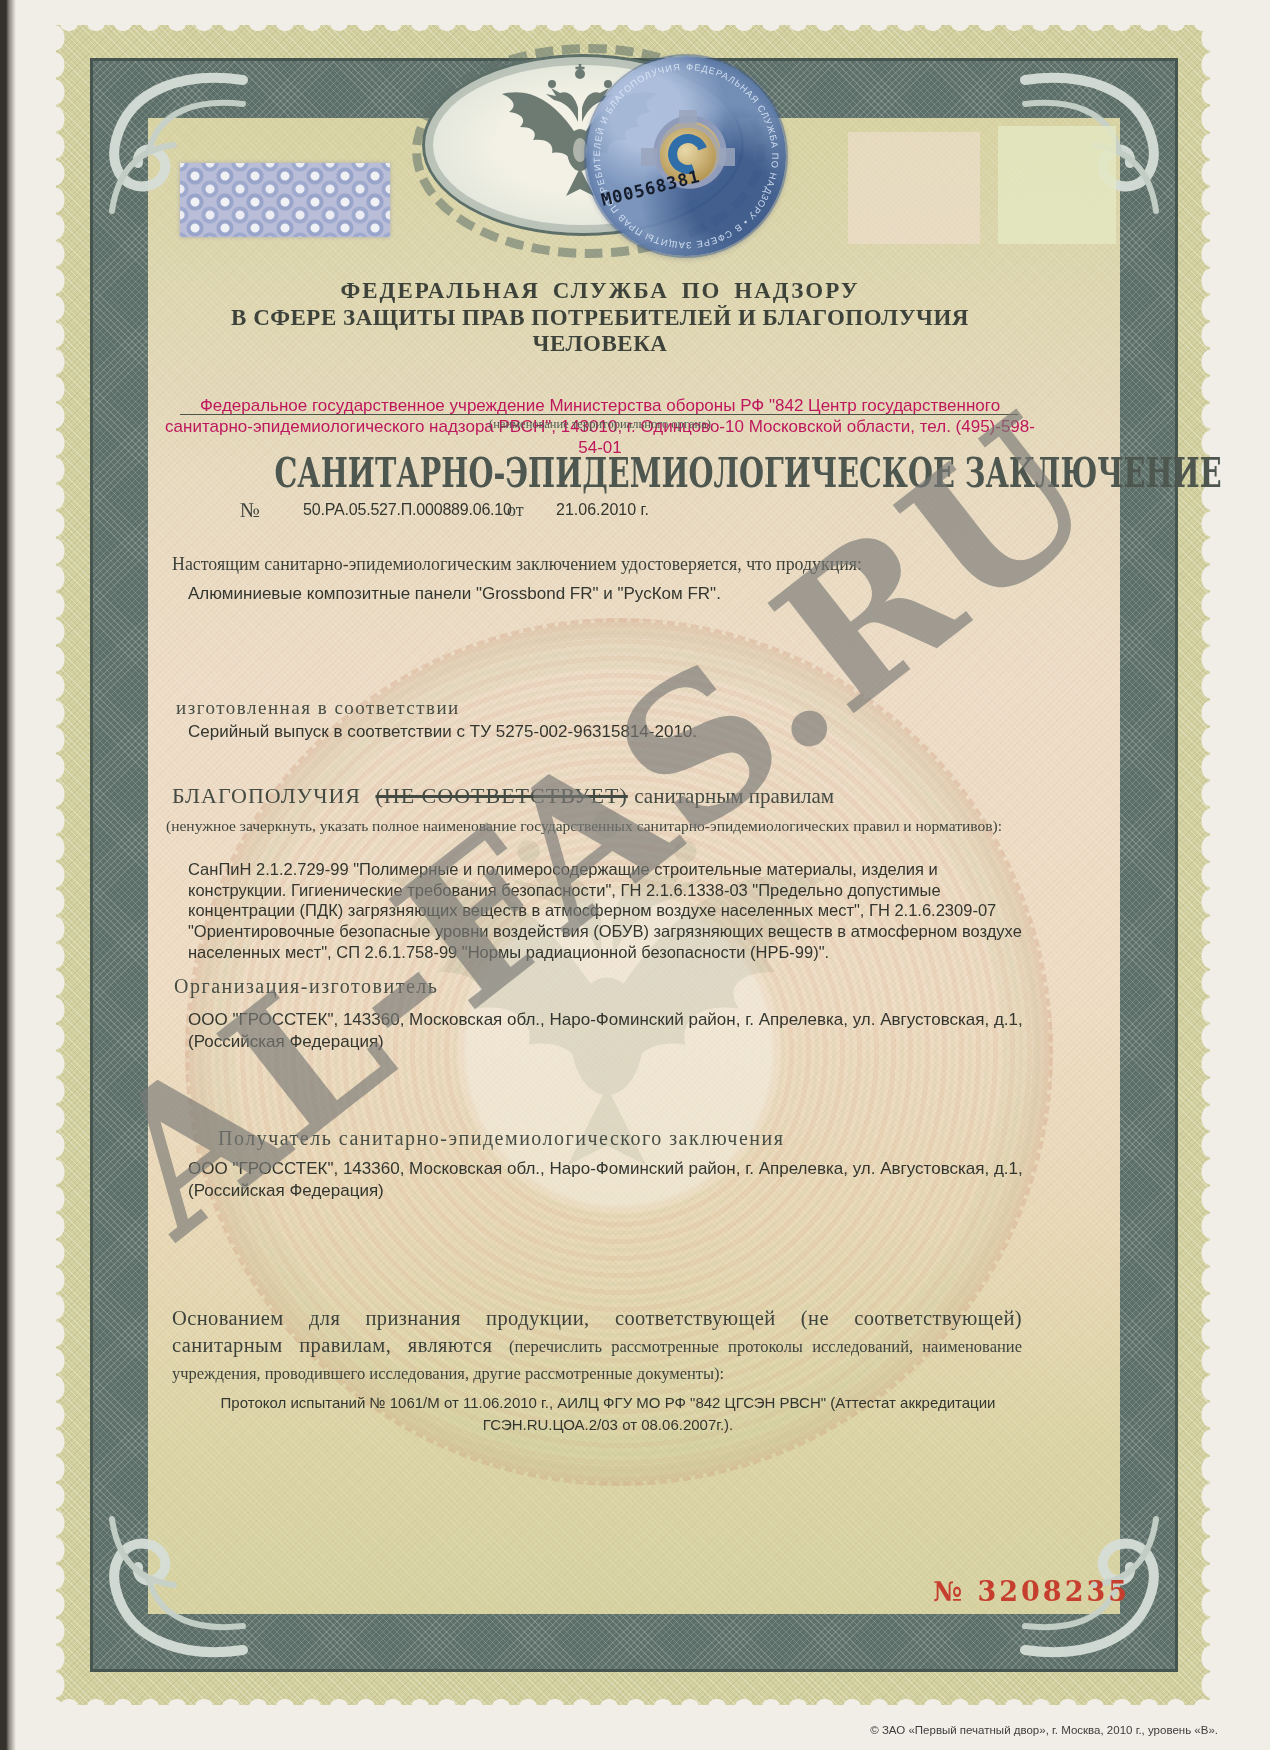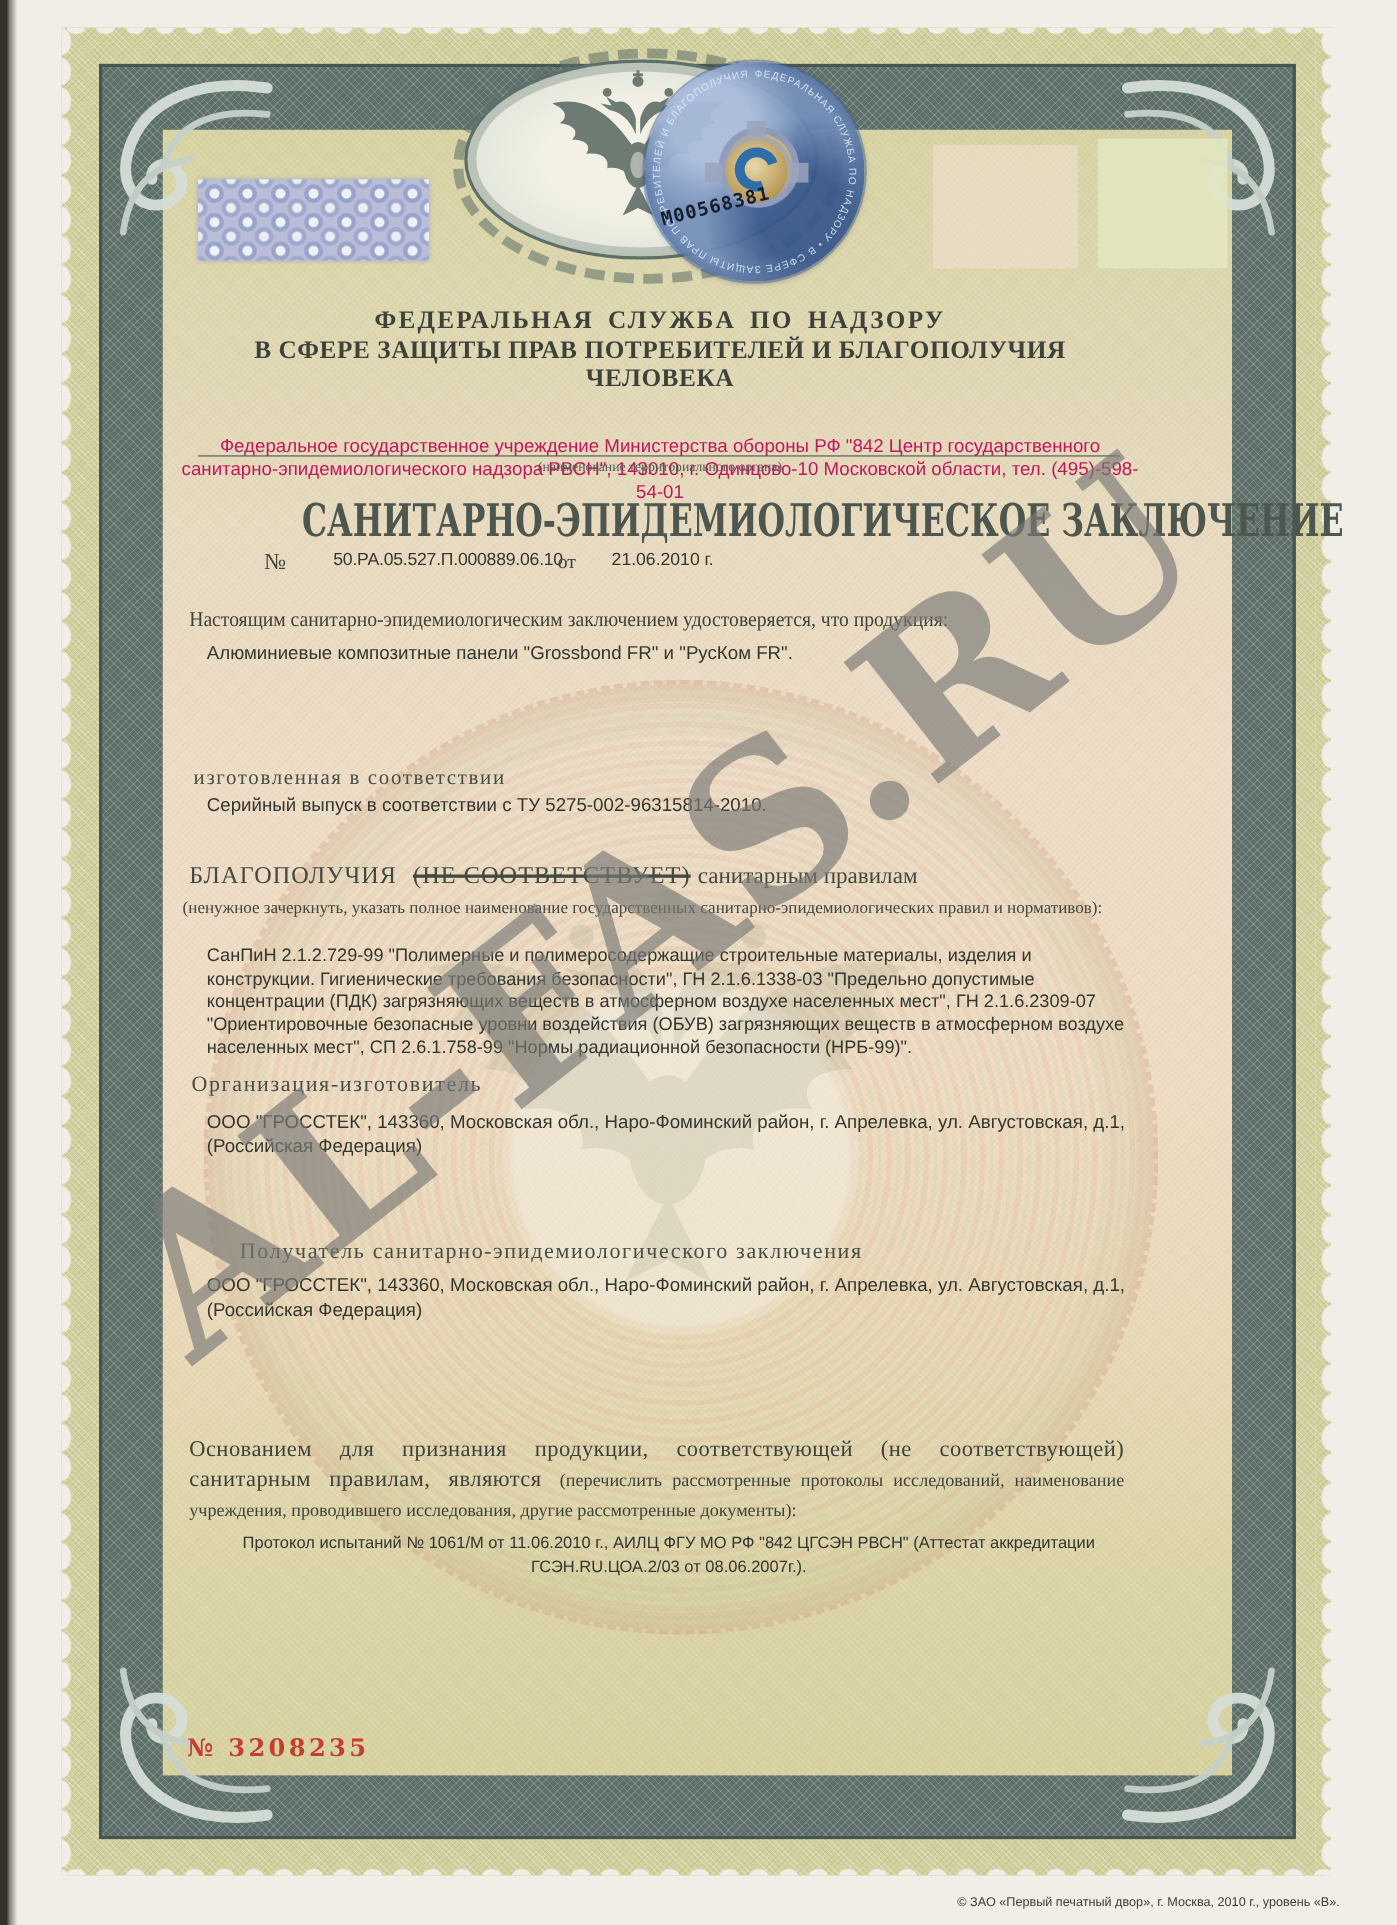--- a/index.html
+++ b/index.html
@@ -106,22 +106,22 @@
   .conf-cap{top:815px;left:166px;width:862px;font-family:"Liberation Serif",serif;font-size:15.5px;line-height:21.5px;color:#40463f;}
   .regs{top:859px;left:188px;width:838px;font-size:16.5px;line-height:20.7px;color:#33362f;}
   .manu-label{top:975px;left:174px;font-size:20px;}
   .manu-val{top:1009px;left:188px;width:845px;font-size:17px;line-height:22px;color:#33362f;}
   .recip-label{top:1127px;left:174px;font-size:20px;margin-left:44px;}
   .recip-val{top:1158px;left:188px;width:845px;font-size:17px;line-height:22px;color:#33362f;}
   .basis{top:1305px;left:172px;width:850px;text-align:justify;color:#3c423b;}
   .basis .b-strong{font-family:"Liberation Serif",serif;font-size:20.5px;line-height:27px;letter-spacing:.4px;word-spacing:6px;}
   .basis .b-cap{font-family:"Liberation Serif",serif;font-size:16.5px;line-height:27px;}
   .basis-val{top:1392px;left:188px;width:840px;font-size:15px;line-height:22px;color:#33362f;text-align:center;}
-  .serial{top:1576px;left:170px;width:960px;text-align:left;font-family:"DejaVu Serif",serif;font-weight:bold;
-      font-size:22px;letter-spacing:3px;color:#c63f2e;z-index:8;}
+  .serial{top:1576px;left:170px;width:960px;text-align:right;font-family:"DejaVu Serif",serif;font-weight:bold;
+      font-size:27px;letter-spacing:3px;color:#c63f2e;z-index:8;}
   .imprint{top:1724px;right:52px;font-size:11.5px;color:#3c3c3c;z-index:8;text-align:center;left:auto;}
   
   .watermark{position:absolute;left:55px;top:395px;width:1090px;height:860px;display:flex;align-items:center;justify-content:center;
       transform:rotate(-38deg);z-index:9;pointer-events:none;}
   .watermark span{font-family:"DejaVu Serif",serif;font-weight:bold;font-size:192px;letter-spacing:2px;
       color:rgba(122,122,119,.66);white-space:nowrap;}
 </style>
 </head>
 <body>
 

